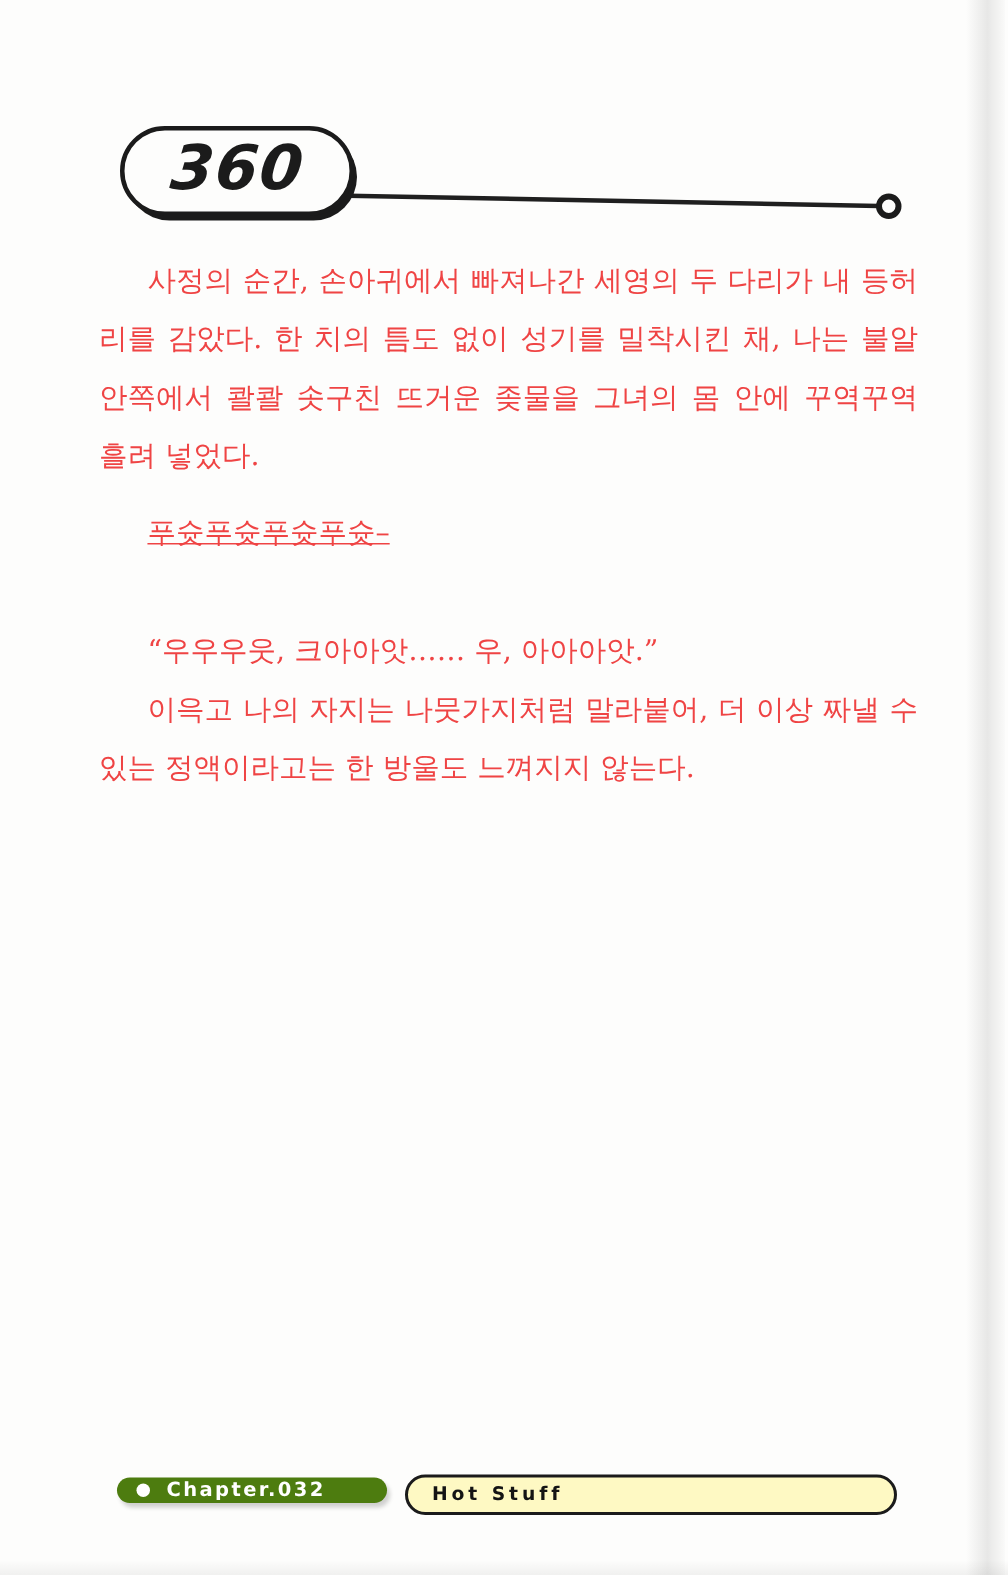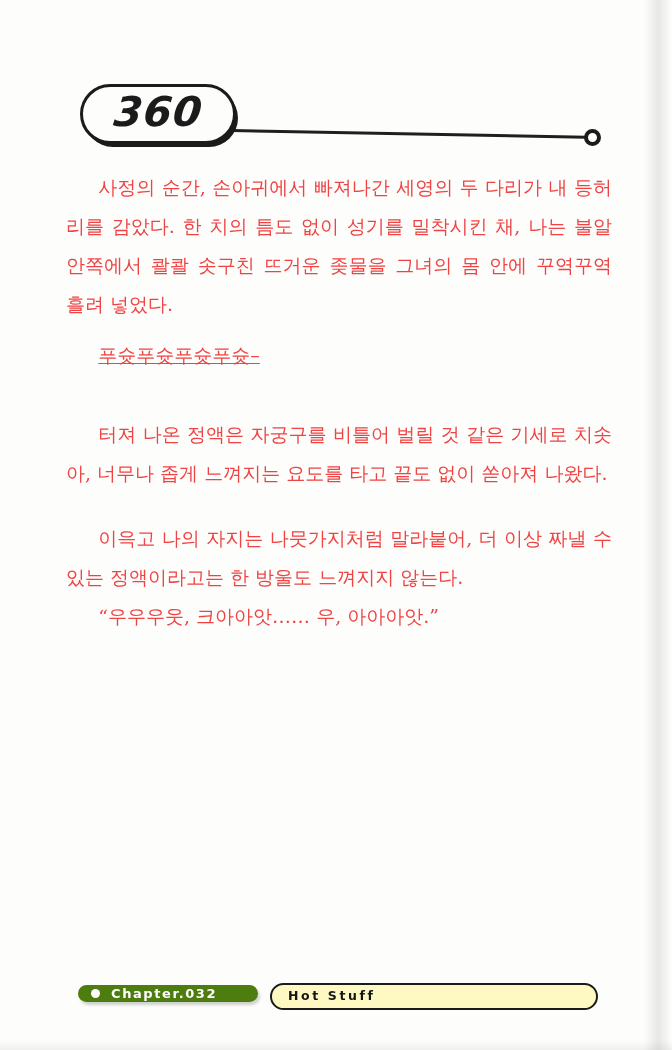--- a/index.html
+++ b/index.html
@@ -141,23 +141,22 @@
 
   <div class="page-number-badge">
     <span class="page-number">360</span>
   </div>
   <div class="header-line"></div>
   <div class="header-ring"></div>
 
   <div class="text-column">
     <p>사정의 순간, 손아귀에서 빠져나간 세영의 두 다리가 내 등허리를 감았다. 한 치의 틈도 없이 성기를 밀착시킨 채, 나는 불알 안쪽에서 콸콸 솟구친 뜨거운 좆물을 그녀의 몸 안에 꾸역꾸역 흘려 넣었다.</p>
     <p class="sfx-line">푸슛푸슛푸슛푸슛–</p>
-    <p class="after-gap">터져 나온 정액은 자궁구를 비틀어 벌릴 것 같은 기세로 치솟아, 너무나 좁게 느껴지는 요도를 타고 끝도 없이 쏟아져 나왔다.</p>
+    <p>“우우우웃, 크아아앗…… 우, 아아아앗.”</p>
     <p>이윽고 나의 자지는 나뭇가지처럼 말라붙어, 더 이상 짜낼 수 있는 정액이라고는 한 방울도 느껴지지 않는다.</p>
-    <p>“우우우웃, 크아아앗…… 우, 아아아앗.”</p>
   </div>
 
   <div class="chapter-pill">
     <span class="chapter-dot"></span>
     <span class="chapter-label">Chapter.032</span>
   </div>
   <div class="series-title-box">
     <span class="series-title-label">Hot Stuff</span>
   </div>
 

